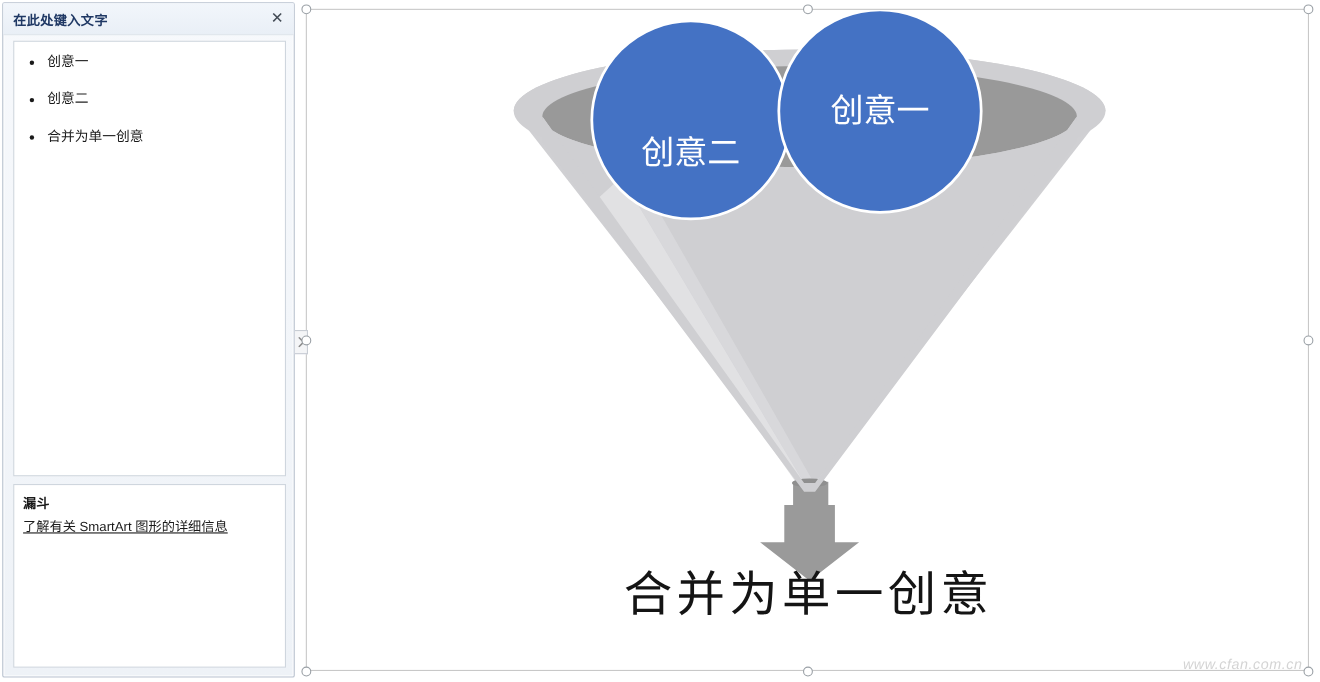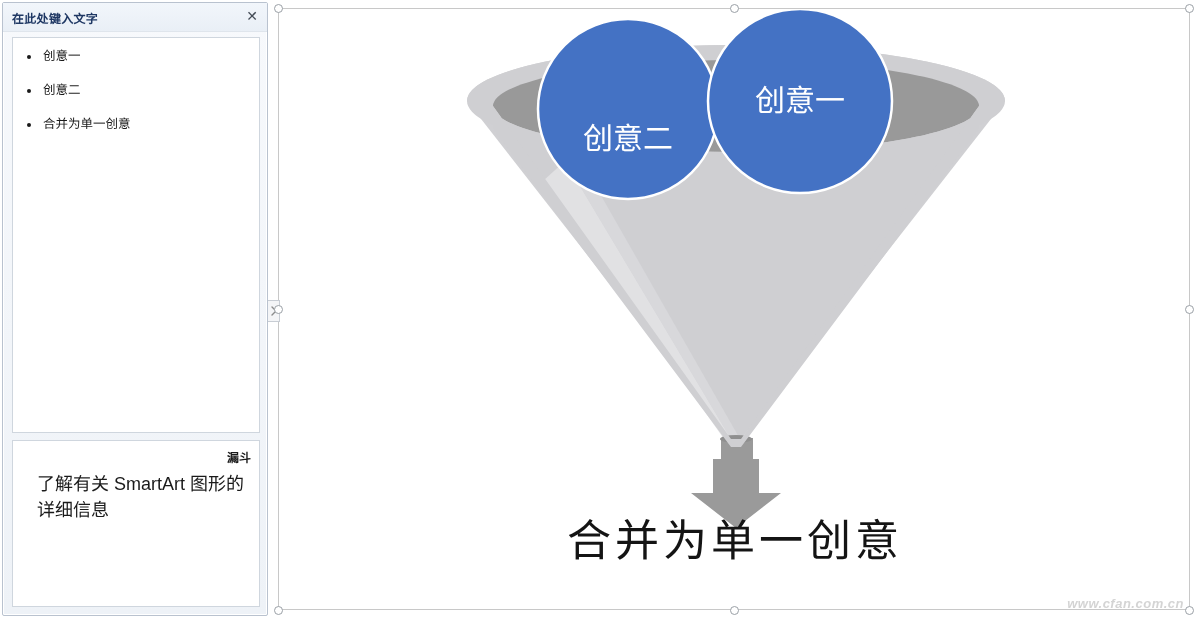--- a/index.html
+++ b/index.html
@@ -104,35 +104,34 @@
     border: 1px solid #cfd6de;
     box-sizing: border-box;
     padding: 7px 8px 6px 8px;
     overflow: hidden;
   }
   #desc-title {
     font-size: 12px;
     font-weight: bold;
     color: #1a1a1a;
     margin: 0 0 4px 0;
-    text-align: right;
   }
   #desc-body {
     font-size: 12px;
     color: #222222;
     line-height: 16.5px;
     margin: 0 0 8px 0;
     text-align: justify;
   }
   #desc-link {
-    font-size: 18px;
+    font-size: 12px;
     color: #1a1a1a;
+    text-decoration: underline;
     cursor: pointer;
     display: inline-block;
-    margin-left: 16px;
   }
 
   
   #pane-handle {
     position: absolute;
     left: 268px;
     top: 300px;
     width: 12px;
     height: 22px;
     background: #f4f5f7;
@@ -200,21 +199,21 @@
     white-space: nowrap;
   }
 
   
   #watermark {
     position: absolute;
     right: 16px;
     bottom: 9px;
     font-size: 13px;
     font-style: italic;
-    font-weight: bold;
+    font-weight: normal;
     color: #d4d4d4;
     letter-spacing: 0.5px;
     user-select: none;
     z-index: 8;
   }
 </style>
 </head>
 <body>
 
 <div id="text-pane">

